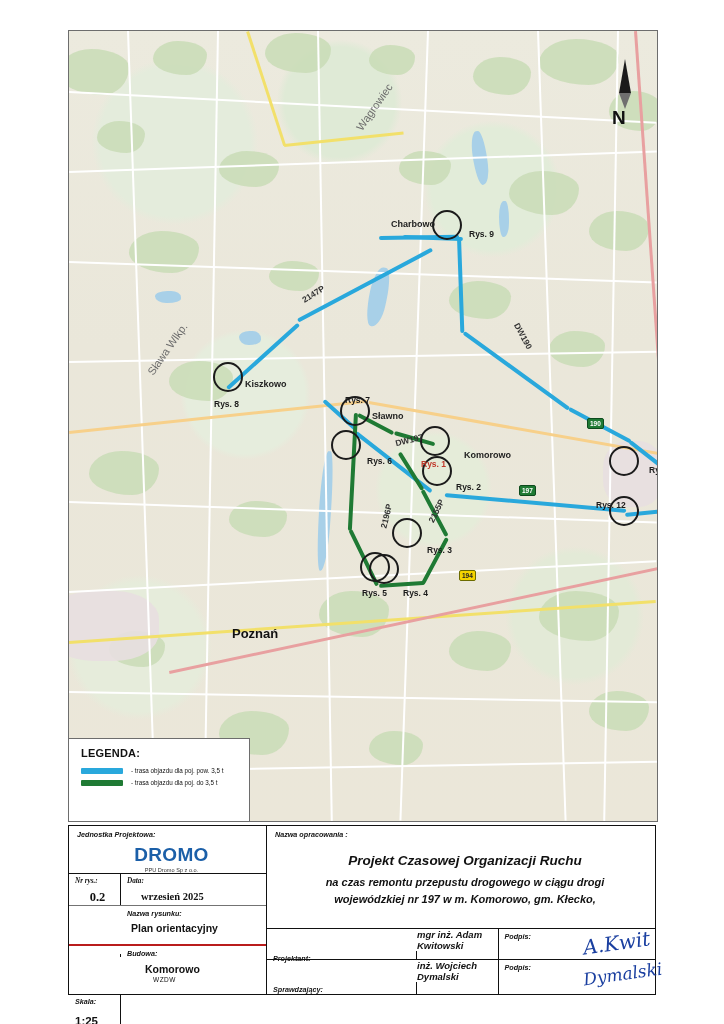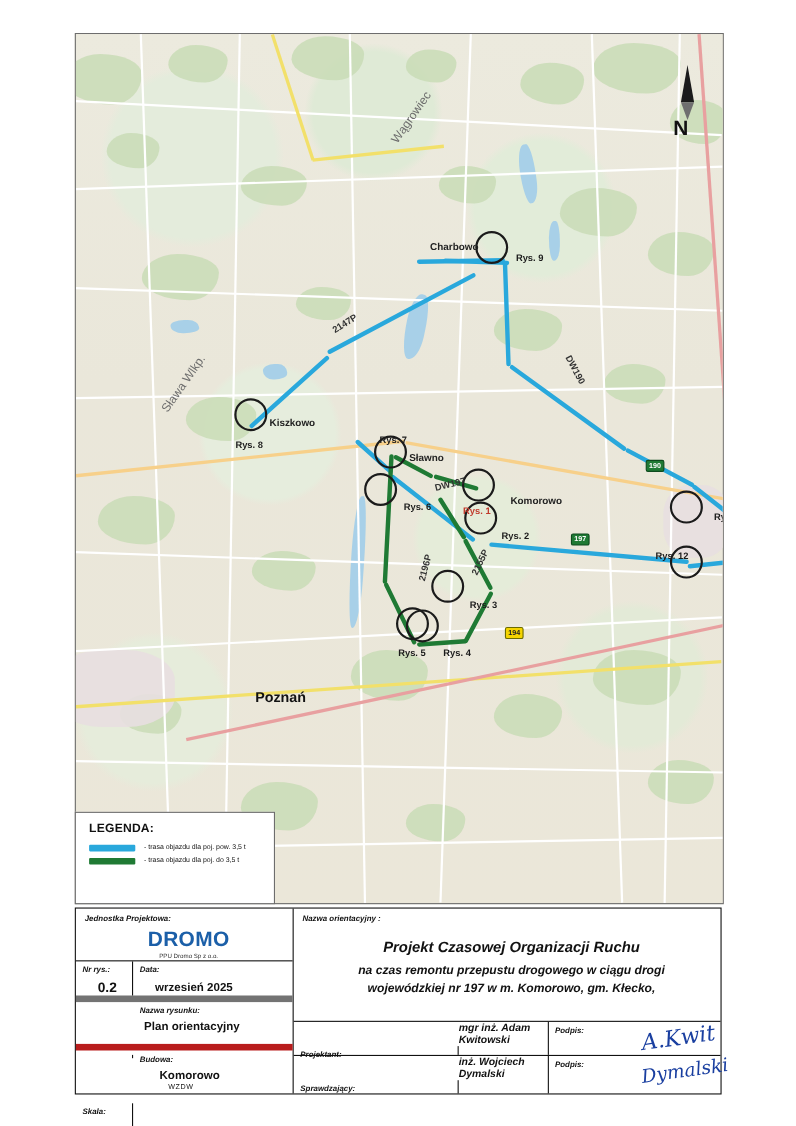--- a/index.html
+++ b/index.html
@@ -61,26 +61,26 @@
 
   
   .tb{position:absolute;left:68px;top:825px;width:588px;height:170px;border:1px solid #111;box-sizing:border-box;display:flex;}
   .tb-left{width:198px;border-right:1px solid #111;box-sizing:border-box;display:flex;flex-direction:column;}
   .tb-right{flex:1;box-sizing:border-box;display:flex;flex-direction:column;}
   .cell{box-sizing:border-box;position:relative;}
   .cap{font-size:7.2px;font-style:italic;font-weight:700;color:#111;}
   .tb-left .r1{height:52px;border-bottom:1px solid #111;padding:4px 0 0 8px;}
   .brand{color:#1b5fa8;font-size:19px;font-weight:700;letter-spacing:.3px;margin-top:5px;}
   .brand-sub{font-size:5.6px;color:#333;margin-top:1px;}
-  .tb-left .r2{height:42px;border-bottom:6px solid #737373;display:flex;}
+  .tb-left .r2{height:42px;border-bottom:1px solid #737373;display:flex;font-family:Liberation Serif, serif;}
   .tb-left .r2 .c1{width:52px;border-right:1px solid #111;padding:3px 0 0 6px;box-sizing:border-box;}
   .tb-left .r2 .c2{flex:1;padding:3px 0 0 6px;box-sizing:border-box;}
   .big-val{font-size:12.5px;font-weight:700;color:#111;margin-top:5px;}
   .mid-val{font-size:10.5px;font-weight:700;color:#111;margin-top:6px;margin-left:14px;}
-  .tb-left .r3{height:38px;border-bottom:6px solid #b91c1c;display:flex;}
+  .tb-left .r3{height:38px;border-bottom:2px solid #b91c1c;display:flex;}
   .tb-left .r4{flex:1;display:flex;}
   .tb-left .r3 .c1,.tb-left .r4 .c1{width:52px;border-right:1px solid #111;padding:3px 0 0 6px;box-sizing:border-box;margin-top:48px;}
   .tb-left .r3 .c2,.tb-left .r4 .c2{flex:1;padding:3px 0 0 6px;box-sizing:border-box;}
   .tb-right .rtop{height:110px;border-bottom:1px solid #111;padding:4px 0 0 8px;box-sizing:border-box;}
   .title-main{font-size:13.5px;font-weight:700;font-style:italic;color:#111;text-align:center;margin-top:14px;}
   .title-sub{font-size:11px;font-weight:700;font-style:italic;color:#111;text-align:center;margin-top:7px;line-height:15px;}
   .tb-right .rmid{height:30px;border-bottom:1px solid #111;display:flex;}
   .tb-right .rbot{flex:1;display:flex;}
   .nm{width:150px;border-right:1px solid #111;padding:3px 0 0 6px;box-sizing:border-box;margin-top:22px;}
   .val{flex:1;border-right:1px solid #111;display:flex;justify-content:center;box-sizing:border-box;}
@@ -286,21 +286,21 @@
         <div class="cell c2">
           <div class="cap">Budowa:</div>
           <div class="mid-val" style="margin-left:18px;margin-top:5px">Komorowo</div>
           <div class="wzdw">WZDW</div>
         </div>
       </div>
     </div>
 
     <div class="tb-right">
       <div class="cell rtop">
-        <div class="cap">Nazwa orientacyjny :</div>
+        <div class="cap">Nazwa opracowania :</div>
         <div class="title-main">Projekt Czasowej Organizacji Ruchu</div>
         <div class="title-sub">na czas remontu przepustu drogowego w ciągu drogi</div>
         <div class="title-sub" style="margin-top:2px">wojewódzkiej nr 197 w m. Komorowo, gm. Kłecko,</div>
       </div>
 
       <div class="rmid">
         <div class="cell nm">
           <div class="cap">Projektant:</div>
         </div>
         <div class="cell val">

